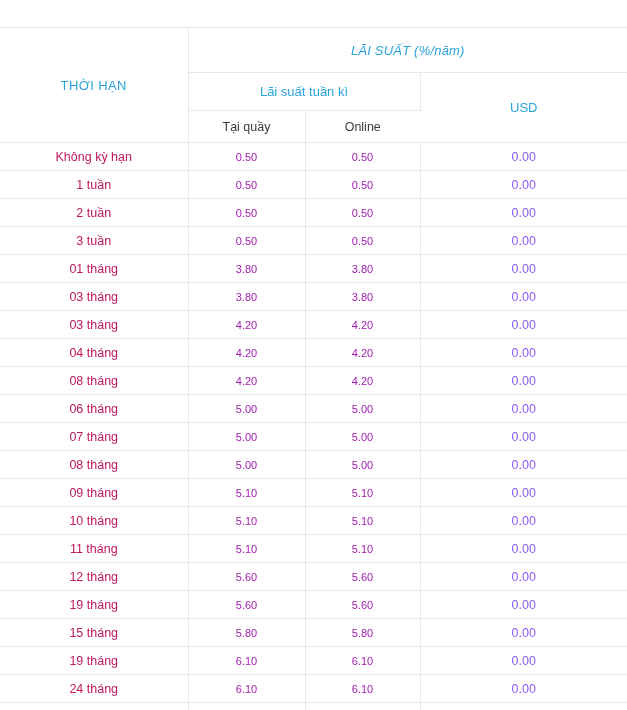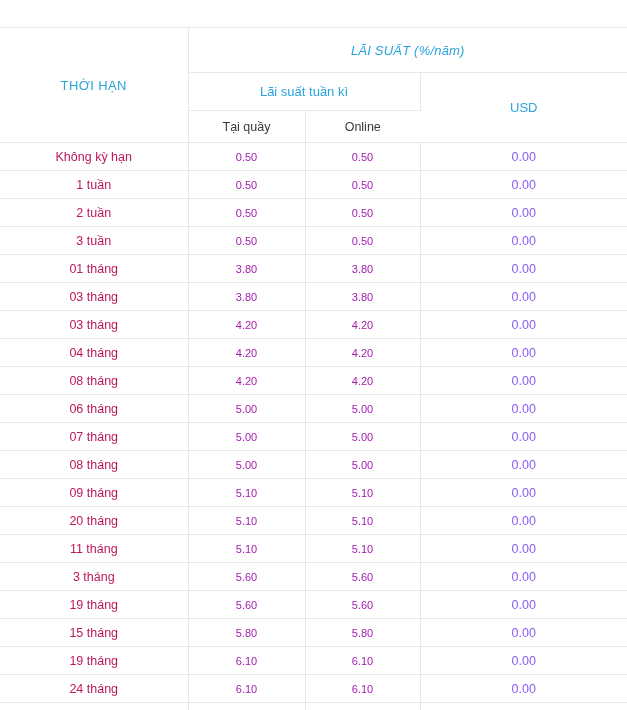--- a/index.html
+++ b/index.html
@@ -192,33 +192,33 @@
           <td class="cell-val">5.00</td>
           <td class="cell-usd">0.00</td>
         </tr>
         <tr>
           <td class="cell-term">09 tháng</td>
           <td class="cell-val">5.10</td>
           <td class="cell-val">5.10</td>
           <td class="cell-usd">0.00</td>
         </tr>
         <tr>
-          <td class="cell-term">20 tháng</td>
+          <td class="cell-term">10 tháng</td>
           <td class="cell-val">5.10</td>
           <td class="cell-val">5.10</td>
           <td class="cell-usd">0.00</td>
         </tr>
         <tr>
           <td class="cell-term">11 tháng</td>
           <td class="cell-val">5.10</td>
           <td class="cell-val">5.10</td>
           <td class="cell-usd">0.00</td>
         </tr>
         <tr>
-          <td class="cell-term">3 tháng</td>
+          <td class="cell-term">12 tháng</td>
           <td class="cell-val">5.60</td>
           <td class="cell-val">5.60</td>
           <td class="cell-usd">0.00</td>
         </tr>
         <tr>
           <td class="cell-term">19 tháng</td>
           <td class="cell-val">5.60</td>
           <td class="cell-val">5.60</td>
           <td class="cell-usd">0.00</td>
         </tr>

